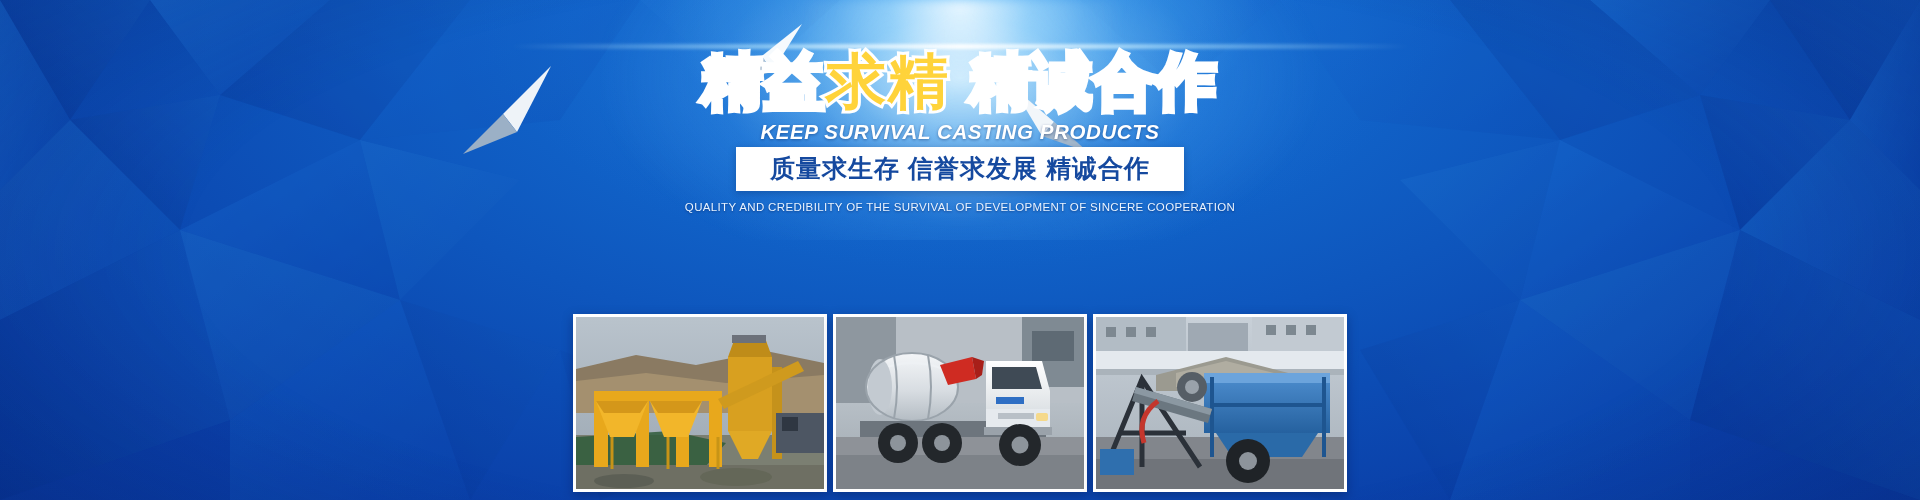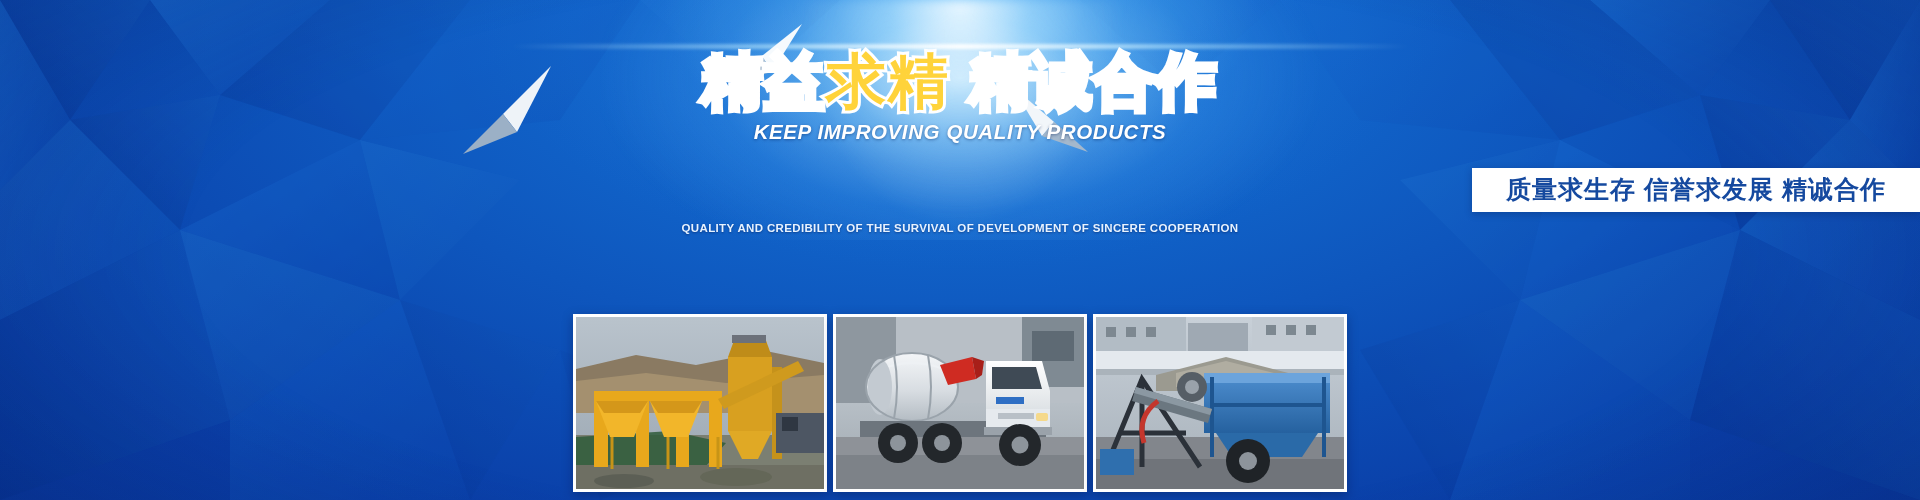--- a/index.html
+++ b/index.html
@@ -68,38 +68,38 @@
     margin:8px 0 0 0;
     font-size:20.5px;
     font-weight:bold;
     font-style:italic;
     letter-spacing:.6px;
     color:#ffffff;
     white-space:nowrap;
     text-shadow:0 1px 3px rgba(2,30,90,.45);
   }
 
-  .ribbon-wrap{margin-top:24px;text-align:right;}
+  .ribbon-wrap{margin-top:3px;}
   .ribbon{
     display:inline-block;
     background:#ffffff;
     color:#15499f;
     font-size:25px;
     font-weight:bold;
     letter-spacing:1px;
     line-height:1;
     padding:9px 34px 10px 34px;
     white-space:nowrap;
     box-shadow:0 2px 7px rgba(0,20,70,.28);
   }
 
   .tagline-en{
     margin:10px 0 0 0;
     font-size:11.5px;
-    font-weight:bold;
+    font-weight:normal;
     letter-spacing:.35px;
     color:#e8f3ff;
     white-space:nowrap;
     text-shadow:0 1px 2px rgba(2,30,90,.5);
   }
 
   
   .photos{
     position:absolute;left:0;right:0;bottom:8px;
     display:flex;justify-content:center;align-items:flex-end;
@@ -201,21 +201,21 @@
     <polygon points="46,44 4,8 34,58" fill="#f2f6fa"></polygon>
     <polygon points="80,74 46,44 34,58" fill="#a4b8cc"></polygon>
   </svg>
 
   <div class="textblock">
 
     <div class="headline">
       <span class="w">精益</span><span class="y">求精</span><span class="gap"></span><span class="w">精诚合作</span>
     </div>
 
-    <div class="headline-en">KEEP IMPROVING QUALITY PRODUCTS</div>
+    <div class="headline-en">KEEP SURVIVAL CASTING PRODUCTS</div>
 
     <div class="ribbon-wrap">
       <div class="ribbon">质量求生存 信誉求发展 精诚合作</div>
     </div>
 
     <div class="tagline-en">QUALITY AND CREDIBILITY OF THE SURVIVAL OF DEVELOPMENT OF SINCERE COOPERATION</div>
   </div>
 
   <div class="photos">
 

